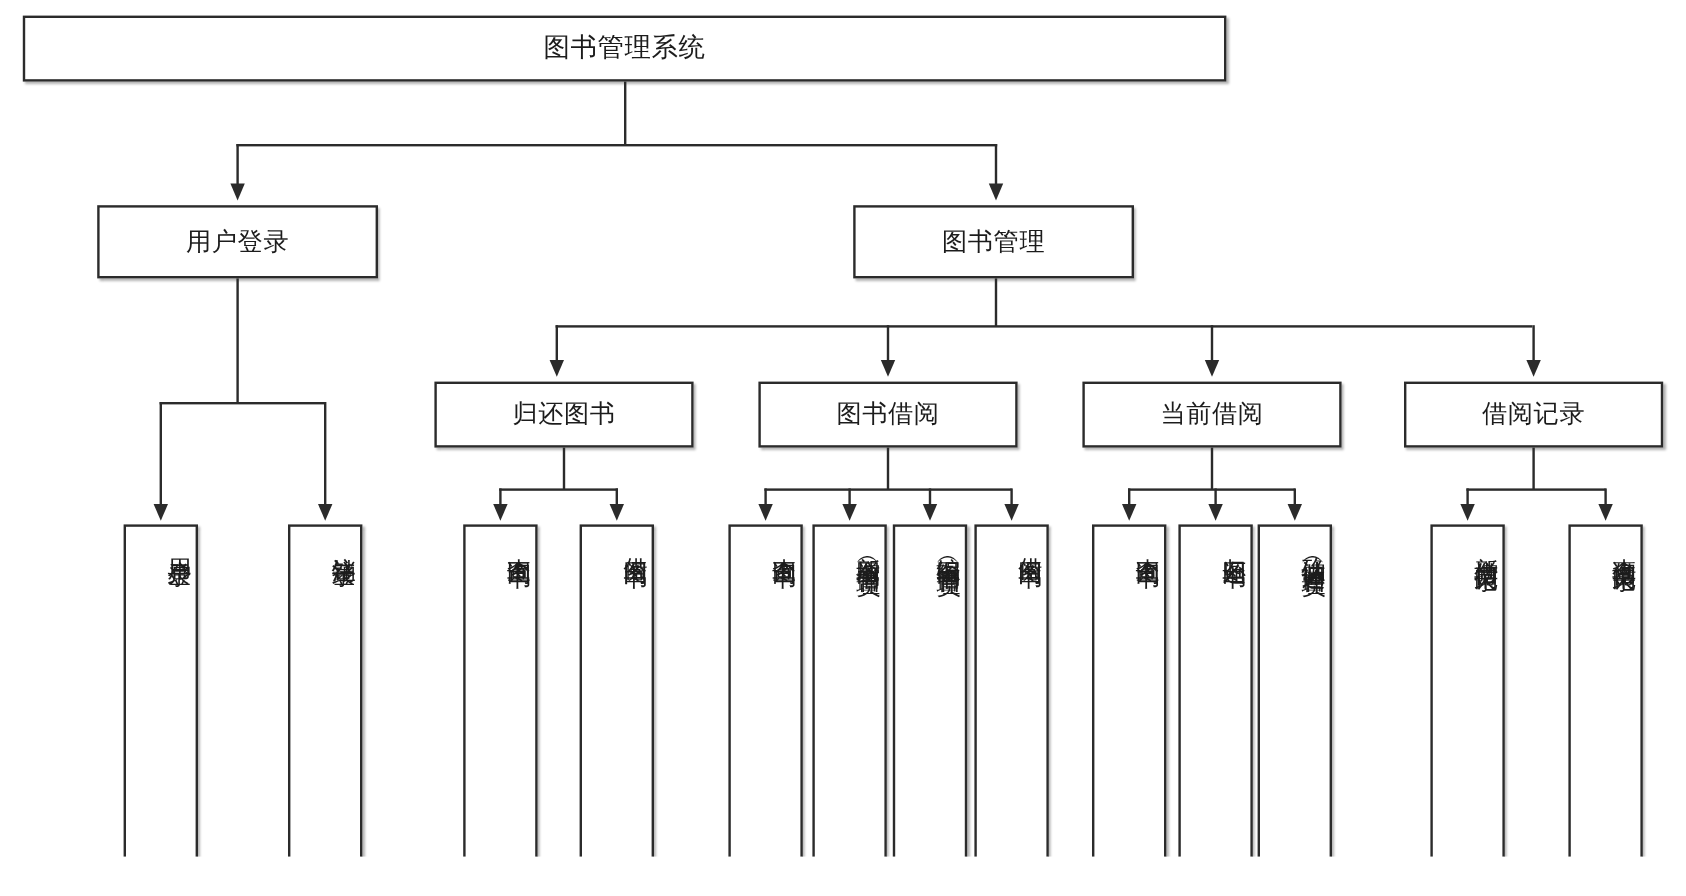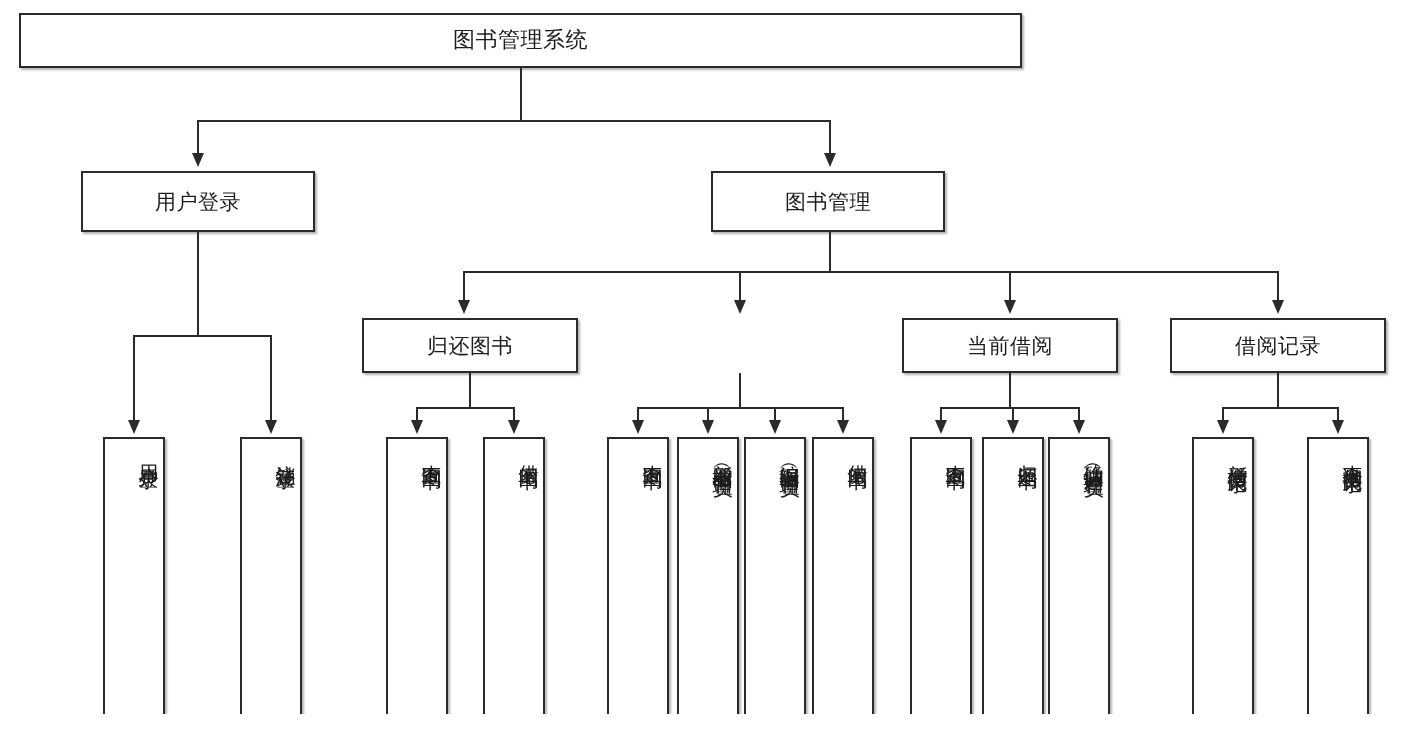--- a/index.html
+++ b/index.html
@@ -123,20 +123,23 @@
   <div class="arrow" style="left:734px; top:300px;"></div>
 
   <div class="ln v" style="left:1009px; top:271px; height:32px;"></div>
   <div class="arrow" style="left:1004px; top:300px;"></div>
 
   <div class="ln v" style="left:1277px; top:271px; height:32px;"></div>
   <div class="arrow" style="left:1272px; top:300px;"></div>
 
   <div class="node horiz" style="left:362px; top:318px; width:216px; height:55px;">
     <span>归还图书</span>
+  </div>
+  <div class="node horiz" style="left:632px; top:318px; width:216px; height:55px;">
+    <span>图书借阅</span>
   </div>
   <div class="node horiz" style="left:1170px; top:318px; width:216px; height:55px;">
     <span>借阅记录</span>
   </div>
   <div class="node horiz" style="left:902px; top:318px; width:216px; height:55px;">
     <span>当前借阅</span>
   </div>
 
   <div class="ln v" style="left:469px; top:373px; height:35px;"></div>
   <div class="ln h" style="left:416px; top:407px; width:99px;"></div>

